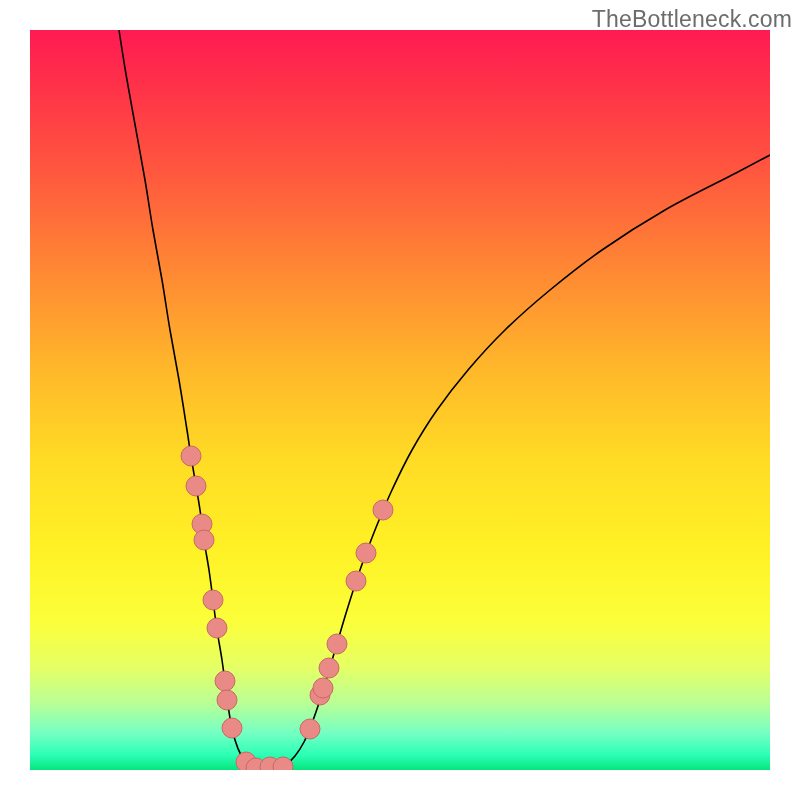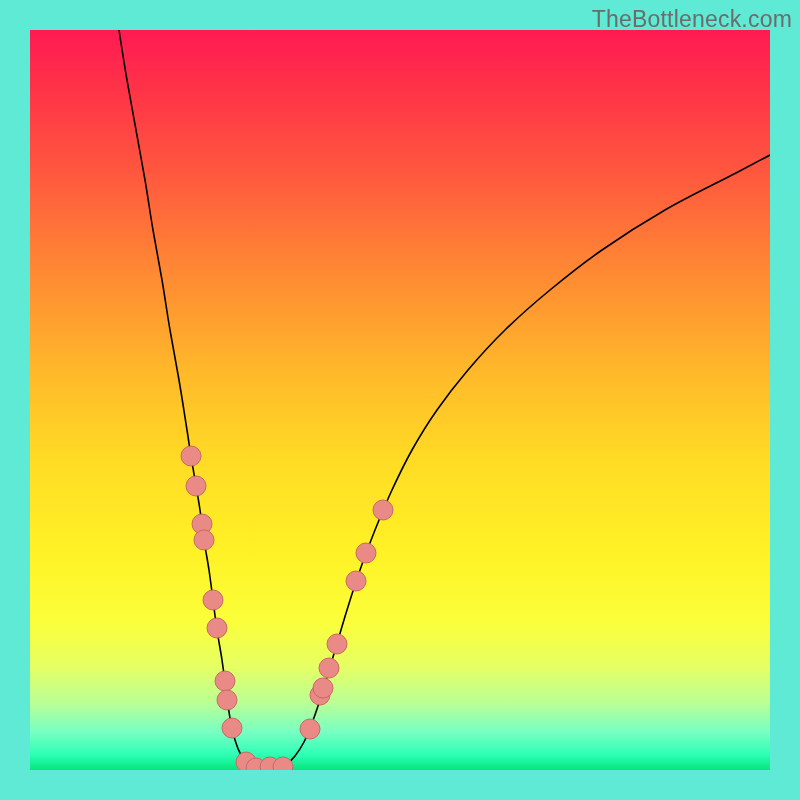--- a/index.html
+++ b/index.html
@@ -7,21 +7,21 @@
     padding: 0;
     width: 800px;
     height: 800px;
     overflow: hidden;
     background: #000;
     font-family: Arial, Helvetica, sans-serif;
   }
   .frame {
     position: absolute;
     inset: 0;
-    background: #5eead4;
+    background: #ffffff;
   }
   .plot {
     position: absolute;
     left: 30px;
     top: 30px;
     width: 740px;
     height: 740px;
     overflow: hidden;
     background: linear-gradient(to bottom,
       #ff1a53 0%,

